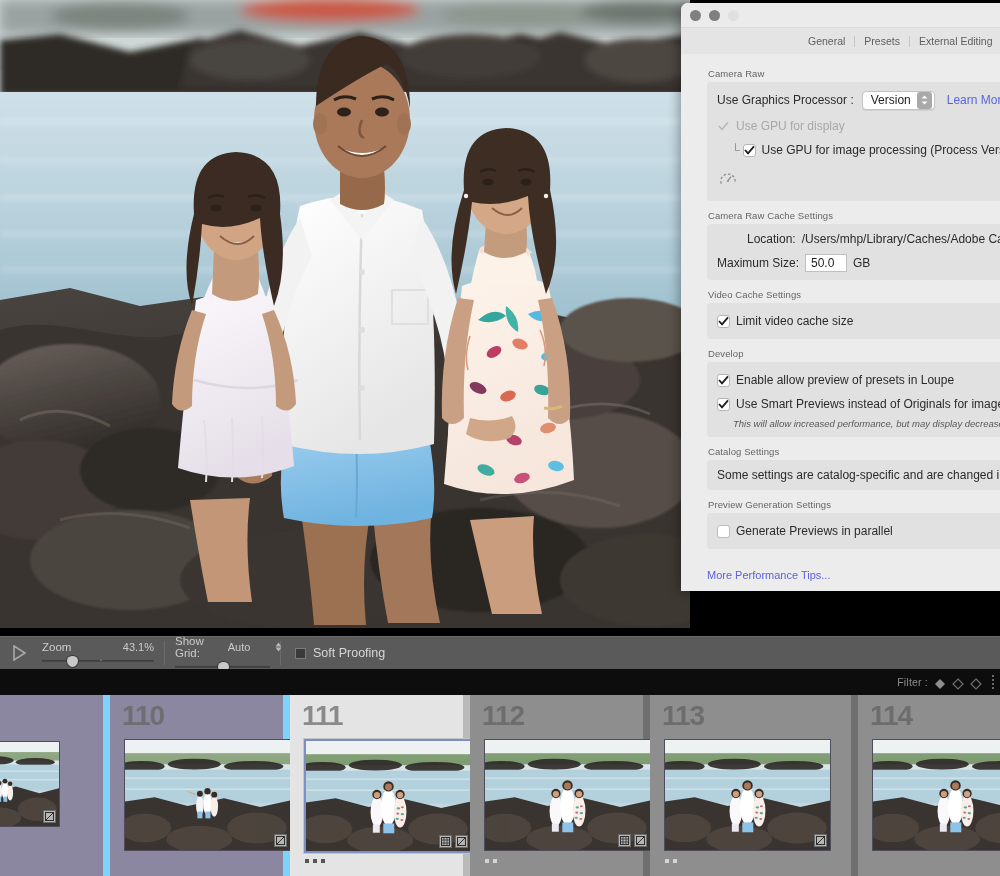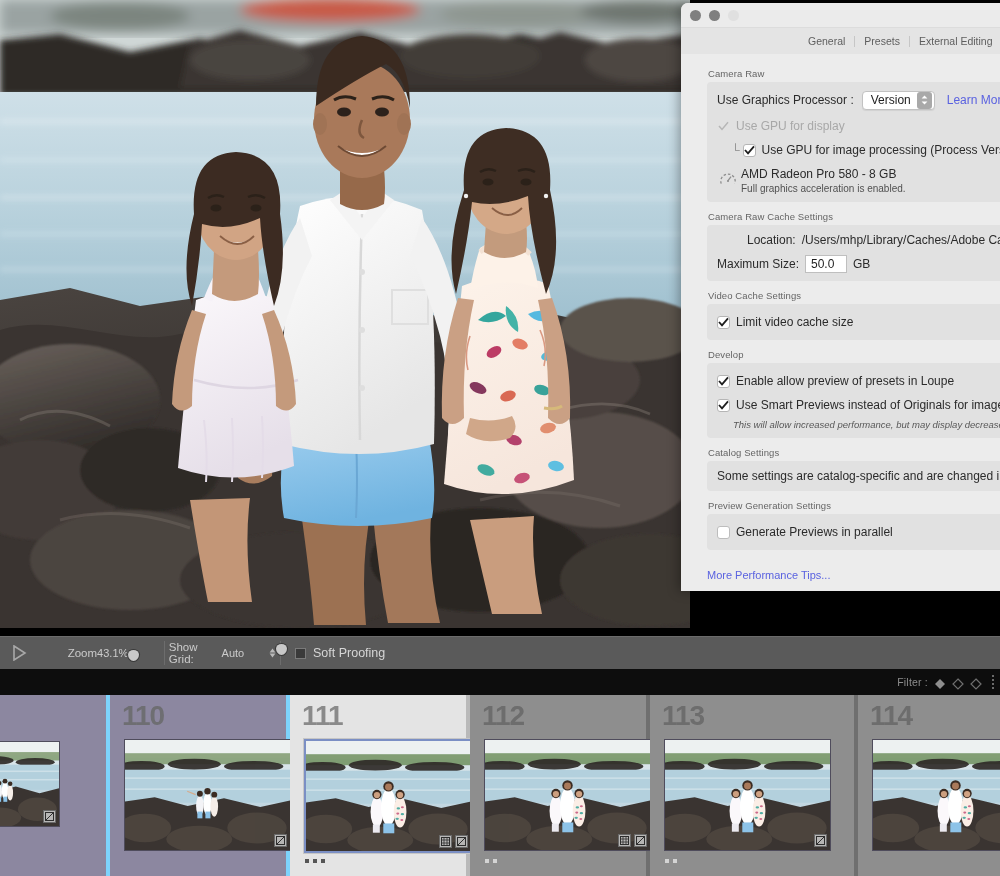--- a/index.html
+++ b/index.html
@@ -26,21 +26,21 @@
   .toolbar {
     position: absolute; left: 0; top: 636px; width: 1000px; height: 33px;
     background: #5a5a5a; border-top: 1px solid #6b6b6b;
     display: flex; align-items: center; color: #cfcfcf; font-size: 11.5px;
   }
   .tb-play {
     width: 38px; display: flex; align-items: center; justify-content: center;
     cursor: pointer;
   }
   .tb-play svg { display:block; }
-  .tb-group { display: flex; flex-direction: row; justify-content: center; position: relative; }
+  .tb-group { display: flex; flex-direction: column; justify-content: center; position: relative; }
   .tb-zoom { width: 112px; margin-left: 4px; }
   .tb-zoom-row { display: flex; justify-content: space-between; align-items: baseline; }
   .tb-label { color: #cbcbcb; font-size: 11.5px; }
   .tb-value { color: #cbcbcb; font-size: 11px; }
   .slider { position: relative; height: 10px; margin-top: 3px; }
   .slider .track {
     position: absolute; top: 4px; left: 0; right: 0; height: 2px;
     background: #474747; border-top: 1px solid #3d3d3d;
   }
   .slider .knob {
@@ -78,21 +78,21 @@
   .filter-grip { display: flex; flex-direction: column; gap: 2px; margin-left: 4px; }
   .filter-grip i { display: block; width: 2px; height: 2px; background: #6a6a6a; }
 
   
   .filmstrip {
     position: absolute; left: 0; top: 695px; width: 1000px; height: 181px;
     background: #6f6a7d; display: flex; overflow: hidden;
   }
   .cell {
     position: relative; height: 181px; flex: 0 0 auto;
-    border-right: 4px solid #7dd3fc; background: #8c87a0;
+    border-right: 7px solid #7dd3fc; background: #8c87a0;
   }
   .cell.sel { background: #e4e4e4; border-right-color: #b9b9b9; }
   .cell.gray { background: #8e8e8e; border-right-color: #6f6f6f; }
   .cell .num {
     position: absolute; top: 5px; left: 12px;
     font-size: 28px; font-weight: bold; color: #6e6e72; letter-spacing: -1px;
     font-family: "Liberation Sans", sans-serif;
   }
   .cell.gray .num { color: #6d6d6d; }
   .cell.sel .num { color: #8a8a8a; }
@@ -934,24 +934,20 @@
         </div>
 
         <div class="gpu-row">
           <span class="gpu-icon">
             <svg width="18" height="18" viewBox="0 0 18 18">
               <path d="M2.2 12.6 A7.2 7.2 0 1 1 15.8 12.6" fill="none" stroke="#8d8d8d" stroke-width="1.3" stroke-dasharray="2.5 2"></path>
               <path d="M9 9.6 L12 5.6" stroke="#8d8d8d" stroke-width="1.3" fill="none"></path>
               <circle cx="9" cy="10" r="1.1" fill="#8d8d8d"></circle>
             </svg>
           </span>
-          <span>
-            <div class="gpu-name">AMD Radeon Pro 580 - 8 GB</div>
-            <div class="gpu-sub">Full graphics acceleration is enabled.</div>
-          </span>
         </div>
       </div>
 
       <div class="grp-title">Camera Raw Cache Settings</div>
       <div class="panel">
         <div class="kv" style="padding-left:30px">
           <span class="k">Location:</span>
           <span class="v">/Users/mhp/Library/Caches/Adobe Camera Raw</span>
         </div>
         <div class="kv" style="margin-top:8px">

